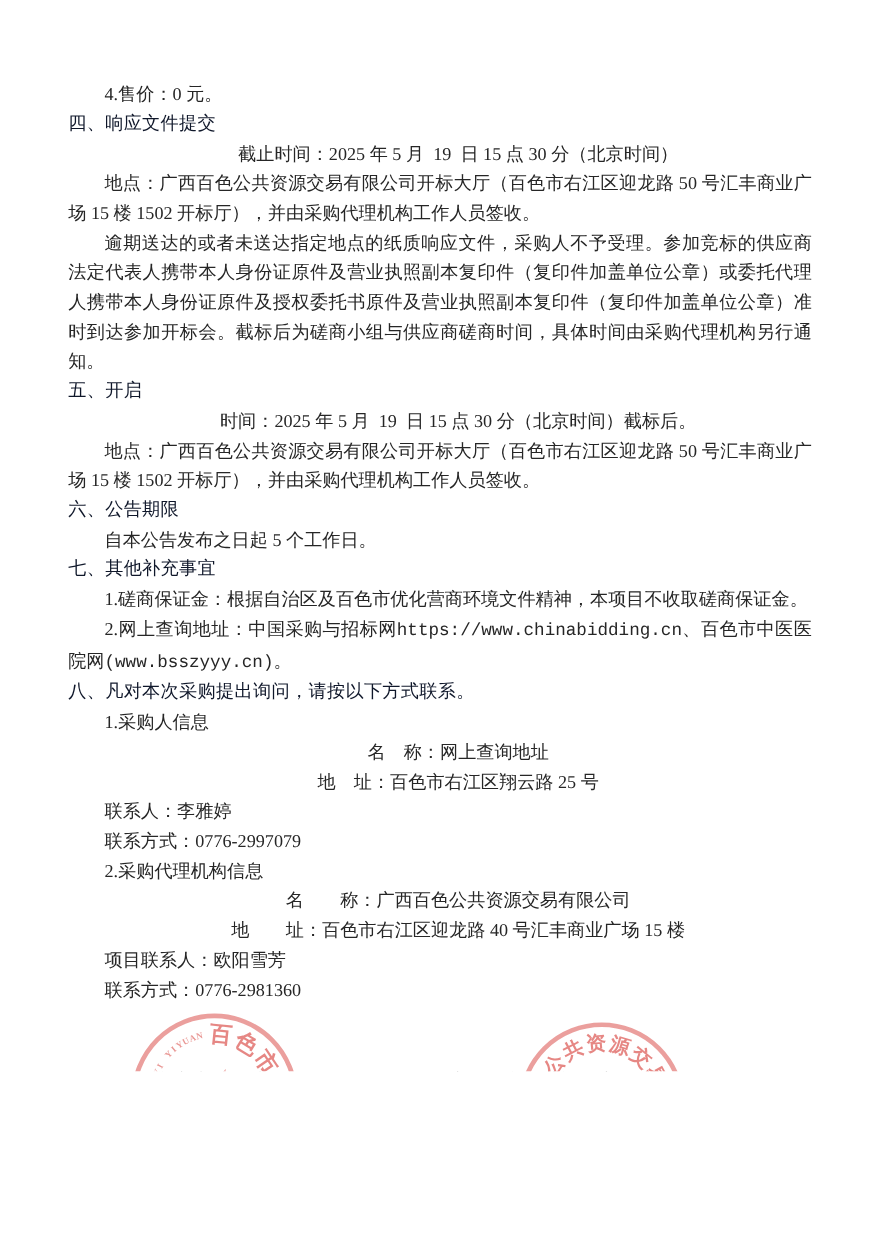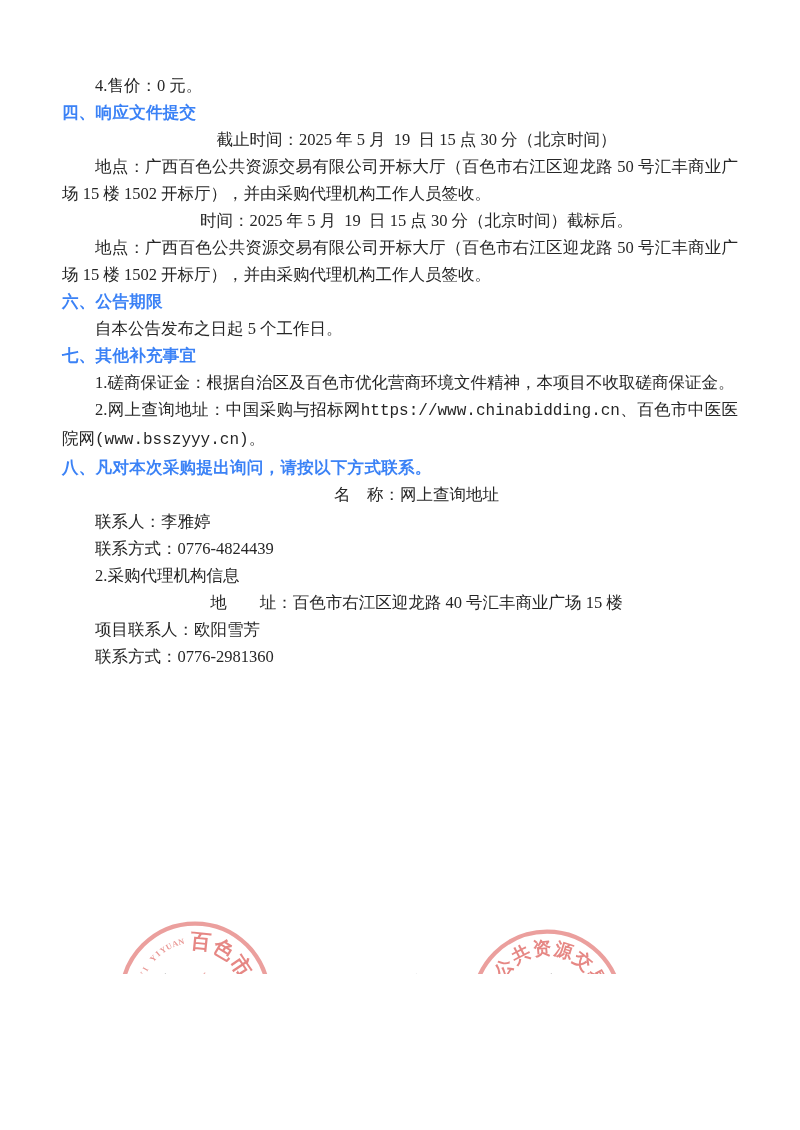--- a/index.html
+++ b/index.html
@@ -1,22 +1,22 @@
 <!DOCTYPE html>
 <html><head>
 <meta charset="utf-8">
 <style>
   html,body{margin:0;padding:0;background:#ffffff;}
   .page{position:relative;width:800px;height:974px;background:#ffffff;overflow:hidden;
         font-family:"Liberation Serif","DejaVu Serif",serif;}
   .doc{position:absolute;left:62px;top:72px;width:676px;color:#262626;
        font-size:16.5px;line-height:27px;}
   .doc p{margin:0;text-indent:2em;}
-  .doc h3{margin:0;font-size:16.5px;line-height:27px;font-weight:700;text-indent:0;
-          font-family:"Liberation Sans","DejaVu Sans",sans-serif;color:#3b82f6;letter-spacing:.3px;}
+  .doc h3{margin:0;font-size:16.5px;line-height:27px;font-weight:400;text-indent:0;
+          font-family:"Liberation Sans","DejaVu Sans",sans-serif;color:#0f172a;letter-spacing:.3px;}
   .pre{white-space:pre-wrap;text-align:center;}
   .just{text-align:justify;}
   .mono{font-family:"Liberation Mono","DejaVu Sans Mono",monospace;font-size:16px;}
   .seal{position:absolute;z-index:1;}
   #seal-left{left:116px;top:918px;width:158px;height:158px;}
   #seal-right{left:468px;top:926px;width:158px;height:158px;}
   .stamp-line{position:absolute;z-index:3;color:#1f1f1f;white-space:pre;}
   #stamp-name-left{left:124px;top:971px;font-size:17px;}
   #stamp-date-left{left:106px;top:1003px;font-size:16px;letter-spacing:1px;}
   #stamp-name-right{left:408px;top:971px;font-size:17px;}
@@ -26,36 +26,41 @@
 <body>
 
 <div class="page">
   <div class="doc">
 
     <p>4.售价：0 元。</p>
 
     <h3>四、响应文件提交</h3>
     <p class="pre">截止时间：2025 年 5 月  19  日 15 点 30 分（北京时间）</p>
     <p class="just">地点：广西百色公共资源交易有限公司开标大厅（百色市右江区迎龙路 50 号汇丰商业广场 15 楼 1502 开标厅），并由采购代理机构工作人员签收。</p>
+    <p class="just">逾期送达的或者未送达指定地点的纸质响应文件，采购人不予受理。参加竞标的供应商法定代表人携带本人身份证原件及营业执照副本复印件（复印件加盖单位公章）或委托代理人携带本人身份证原件及授权委托书原件及营业执照副本复印件（复印件加盖单位公章）准时到达参加开标会。截标后为磋商小组与供应商磋商时间，具体时间由采购代理机构另行通知。</p>
 
+    <h3>五、开启</h3>
     <p class="pre">时间：2025 年 5 月  19  日 15 点 30 分（北京时间）截标后。</p>
     <p class="just">地点：广西百色公共资源交易有限公司开标大厅（百色市右江区迎龙路 50 号汇丰商业广场 15 楼 1502 开标厅），并由采购代理机构工作人员签收。</p>
 
     <h3>六、公告期限</h3>
     <p>自本公告发布之日起 5 个工作日。</p>
 
     <h3>七、其他补充事宜</h3>
     <p class="just">1.磋商保证金：根据自治区及百色市优化营商环境文件精神，本项目不收取磋商保证金。</p>
     <p class="just"><span>2.网上查询地址：中国采购与招标网</span><span class="mono">https://www.chinabidding.cn</span><span>、百色市中医医院网</span><span class="mono">(www.bsszyyy.cn)</span><span>。</span></p>
 
     <h3>八、凡对本次采购提出询问，请按以下方式联系。</h3>
+    <p>1.采购人信息</p>
     <p class="pre">名　称：网上查询地址</p>
+    <p class="pre">地　址：百色市右江区翔云路 25 号</p>
     <p>联系人：李雅婷</p>
-    <p>联系方式：0776-4824439</p>
+    <p>联系方式：0776-2997079</p>
     <p>2.采购代理机构信息</p>
+    <p class="pre">名　　称：广西百色公共资源交易有限公司</p>
     <p class="pre">地　　址：百色市右江区迎龙路 40 号汇丰商业广场 15 楼</p>
     <p>项目联系人：欧阳雪芳</p>
     <p>联系方式：0776-2981360</p>
   </div>
 
   <svg id="seal-left" class="seal" viewBox="0 0 156 156" font-family="Liberation Serif, DejaVu Serif, serif">
       <g>
         <circle cx="78" cy="78" r="72.5" fill="none" stroke="#dd5f5b" stroke-width="4.2" stroke-opacity="0.6"></circle>
         <path d="M78.00,51.00L84.35,69.26L103.68,69.66L88.27,81.34L93.87,99.84L78.00,88.80L62.13,99.84L67.73,81.34L52.32,69.66L71.65,69.26Z" transform="rotate(22 78 78)" fill="#dd5f5b" fill-opacity="0.5"></path>
         <text x="65.40274095674357" y="132.56472362797317" transform="rotate(-167 65.40274095674357 132.56472362797317)" text-anchor="middle" dominant-baseline="central" font-size="8" font-weight="600" fill="#dd5f5b" fill-opacity="0.65">B</text>

